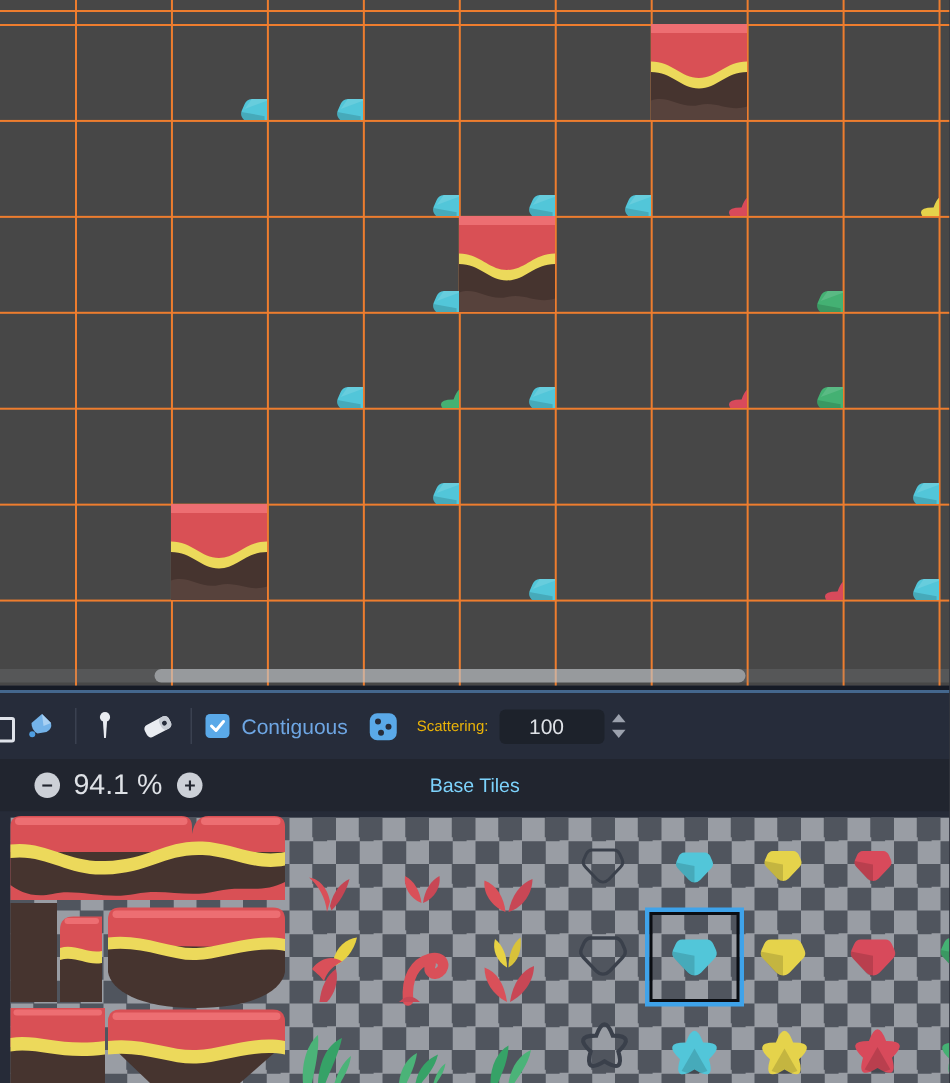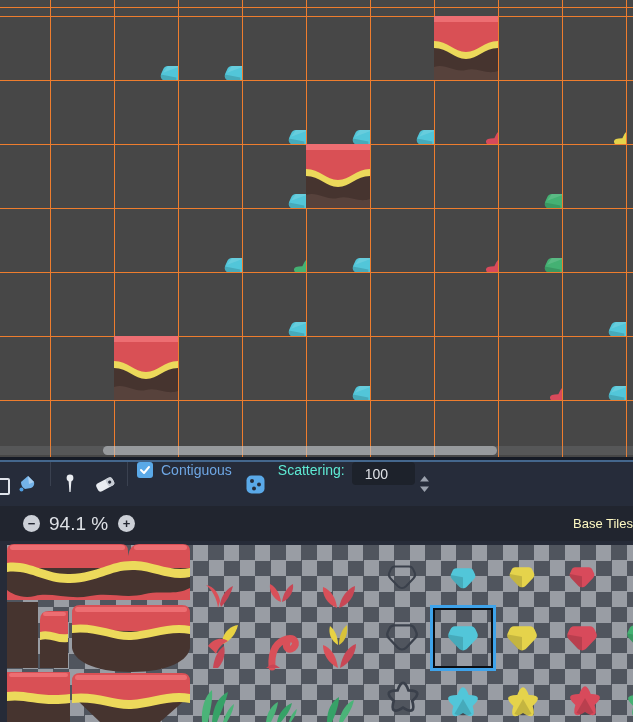--- a/index.html
+++ b/index.html
@@ -11,34 +11,34 @@
       repeating-linear-gradient(to right,#ee7d2e 0 1px,transparent 1px 64px),
       repeating-linear-gradient(to bottom,#ee7d2e 0 1px,transparent 1px 64px);
     background-position:50px 16px;overflow:hidden}
   .tile{position:absolute;width:64px;height:64px}
   .hscroll-track{position:absolute;left:0;width:633px;top:446px;height:9px;background:rgba(140,145,150,.22)}
   .hscroll-thumb{position:absolute;left:103px;width:394px;top:446px;height:9px;border-radius:5px;background:rgba(205,210,215,.55)}
 
   .splitter{height:5px;background:#161b26;box-shadow:inset 0 -2px 0 #44678d}
 
   
-  .toolbar{height:44px;background:#262c3a;display:flex;position:relative}
+  .toolbar{height:44px;background:#262c3a;display:flex;align-items:center;position:relative}
   .tool-partial{position:absolute;left:-7px;top:16px;width:13px;height:13px;border:2px solid #dfe3ea;border-radius:2px}
   .icon-btn{flex:0 0 auto;display:flex;align-items:center;justify-content:center}
   .sep{width:1px;height:24px;background:#3a4150;flex:0 0 auto}
   .chk{width:16px;height:16px;border-radius:3px;background:#5aa9e8;display:flex;align-items:center;justify-content:center;flex:0 0 auto}
   .lbl-blue{color:#6ea6e3;font-size:14px;white-space:nowrap}
-  .lbl-gray{color:#5eead4;font-size:14px;white-space:nowrap}
-  .spin-input{width:50px;height:23px;background:#1d222b;border:none;border-radius:4px;color:#dfe2e7;font-size:14px;font-family:"Liberation Sans",sans-serif;padding:0 0 0 13px;outline:none}
+  .lbl-gray{color:#eab308;font-size:10px;white-space:nowrap}
+  .spin-input{width:50px;height:23px;background:#1d222b;border:none;border-radius:4px;color:#dfe2e7;font-size:14px;font-family:"Liberation Sans",sans-serif;padding:0 0 0 20px;outline:none}
 
   
   .tiles-header{height:35px;background:#21252f;display:flex;align-items:center;position:relative}
   .zoom-btn{width:17px;height:17px;border-radius:50%;background:#ccd0d7;color:#21252f;display:flex;align-items:center;justify-content:center;font-weight:bold;font-size:13px;line-height:1;flex:0 0 auto}
   .zoom-text{color:#dee1e6;font-size:19px}
-  .header-title{position:absolute;left:0;right:0;text-align:right;color:#fef9c3;font-size:13px;pointer-events:none}
+  .header-title{position:absolute;left:0;right:0;text-align:center;color:#7dd3fc;font-size:13px;pointer-events:none}
 
   
   .palette{position:relative;width:633px;height:181px;background:#262b38;overflow:hidden}
   .checker{position:absolute;left:7px;top:4px;width:626px;height:177px;
     background:repeating-conic-gradient(#50555e 0% 25%, #999da4 0% 50%);background-size:31px 31px}
   .palette-svg{position:absolute;left:0;top:2px}
   .ghost{fill:none;stroke:#3a404b;stroke-width:2.5px}
   .sel-outer{position:absolute;left:430px;top:64px;width:60px;height:60px;border:3px solid #3fa3ea}
   .sel-inner{position:absolute;inset:0;border:2px solid #0a0d12}
 </style>

